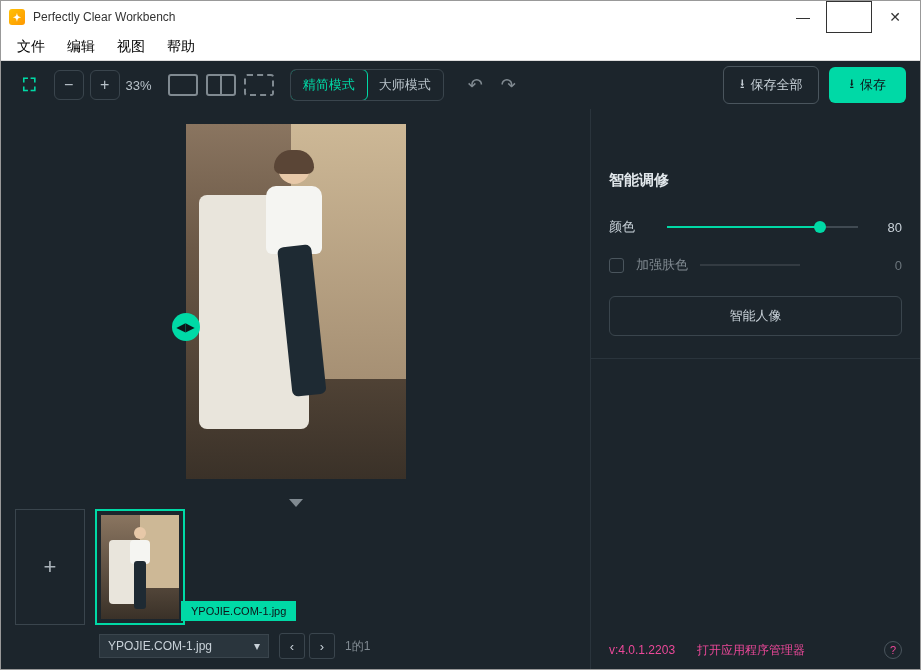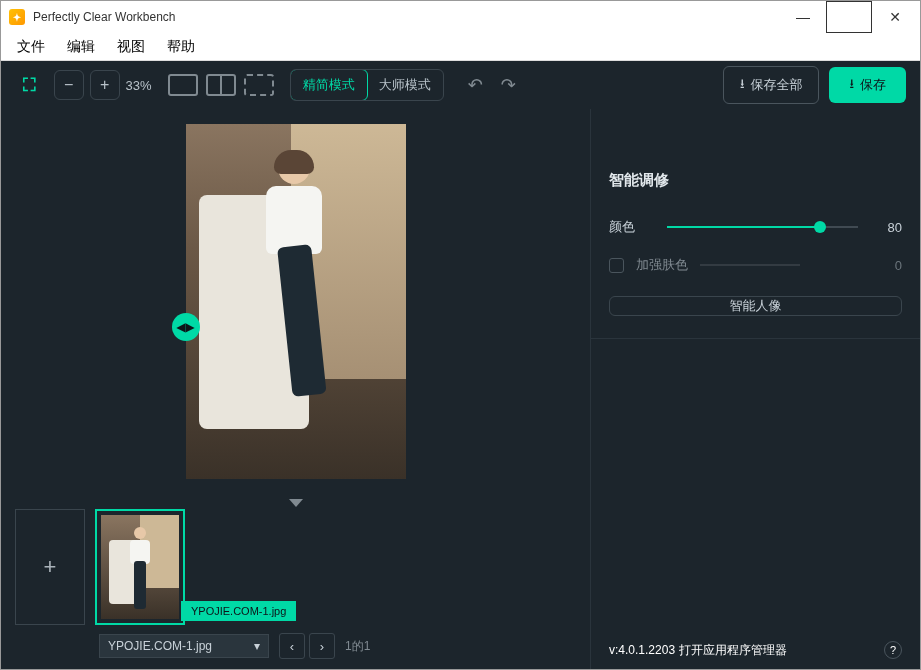--- a/index.html
+++ b/index.html
@@ -87,24 +87,24 @@
 .slider-row .val{width:30px;text-align:right;color:#c8d1d8;}
 .slider{flex:1;height:12px;position:relative;cursor:pointer;}
 .slider .track{position:absolute;left:0;right:0;top:50%;height:2px;background:#404a52;transform:translateY(-50%);}
 .slider .fill{position:absolute;left:0;top:50%;height:2px;background:#00d9a6;transform:translateY(-50%);}
 .slider .knob{position:absolute;top:50%;width:12px;height:12px;background:#00d9a6;border-radius:50%;transform:translate(-50%,-50%);}
 .slider.dis .track{background:#333b42;}
 .chk-row{display:flex;align-items:center;gap:12px;margin-bottom:22px;color:#808a91;}
 .chk{width:15px;height:15px;border:1px solid #4a555d;border-radius:3px;cursor:pointer;}
 .chk-row .val{margin-left:auto;color:#6b757c;}
 .chk-row .slider{flex:1;}
-.bigbtn{border:1px solid #3a454d;padding:0;text-align:center;border-radius:6px;cursor:pointer;color:#c8d1d8;}
+.bigbtn{border:1px solid #3a454d;padding:10px;text-align:center;border-radius:6px;cursor:pointer;color:#c8d1d8;}
 .divider{height:1px;background:#2a343c;margin:22px -18px 0;}
 .panel-spacer{flex:1;}
-.panel-foot{display:flex;align-items:center;gap:4px;font-size:12px;color:#ffffff;padding-top:8px;}
+.panel-foot{display:flex;align-items:center;gap:22px;font-size:12px;color:#ec4899;padding-top:8px;}
 .panel-foot .q{margin-left:auto;width:18px;height:18px;border:1px solid #4a555d;border-radius:50%;display:flex;align-items:center;justify-content:center;font-size:11px;cursor:pointer;}
 .brackets{color:#00d9a6;font-size:18px;font-weight:bold;}
 </style>
 </head>
 <body>
 
 <div class="wrap">
   <div class="titlebar">
     <div class="logo">✦</div>
     <span>Perfectly Clear Workbench</span>

